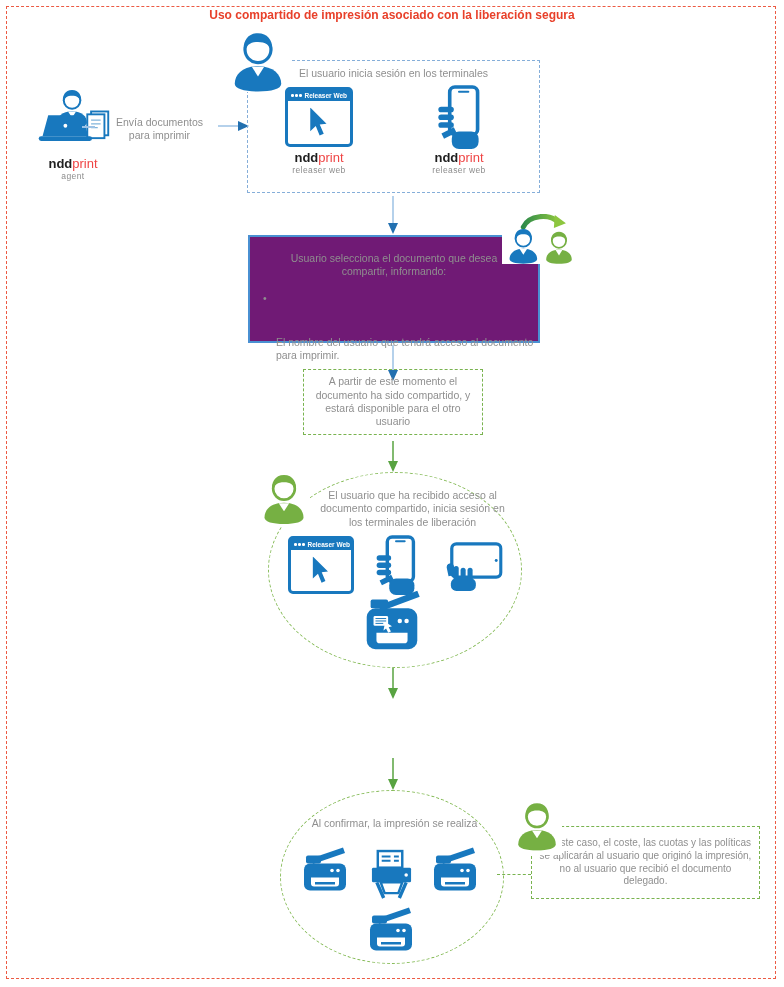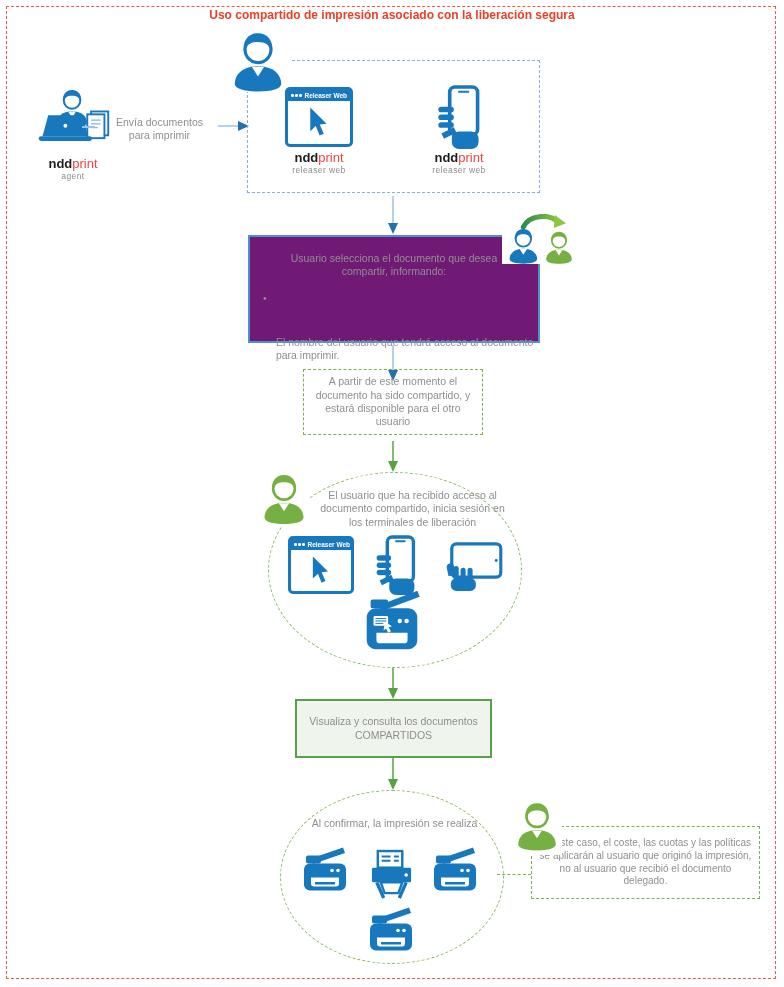--- a/index.html
+++ b/index.html
@@ -144,20 +144,21 @@
     <div class="brand-sub">agent</div>
   </div>
   <div class="abs connector-dash"></div>
   <div class="abs gtxt" style="left:112px;top:116px;width:95px">Envía documentos para imprimir</div>
   <svg class="abs" style="left:218px;top:120px" width="31" height="12">
     <line x1="0" y1="6" x2="21" y2="6" stroke="#9cc2e5" stroke-width="1.5"></line>
     <polygon points="20,1 20,11 31,6" fill="#2270b0"></polygon>
   </svg>
 
   <div class="abs login-box"></div>
+  <div class="abs gtxt login-label">El usuario inicia sesión en los terminales</div>
   <span class="abs mask" style="left:226px;top:28px;width:64px;height:64px">
     <svg style="color:#1878be" width="64" height="64" viewBox="0 0 60 62">
         <use href="#sym-person"></use>
       </svg>
   </span>
 
   <div class="abs browser" style="left:285px;top:87px;width:68px;height:60px">
     <div class="b-bar">
       <span class="b-dots">
           <i></i>
@@ -248,24 +249,20 @@
     </svg>
   <svg class="abs" style="left:357px;top:585px;color:#1878be" width="70" height="70" viewBox="0 0 72 70">
       <use href="#sym-mfp-big"></use>
     </svg>
 
   <svg class="abs" style="left:387px;top:668px" width="12" height="31">
     <line x1="6" y1="0" x2="6" y2="21" stroke="#58a341" stroke-width="1.5"></line>
     <polygon points="1,20 11,20 6,31" fill="#58a341"></polygon>
   </svg>
 
-  <div class="abs view-box">
-    <div class="gtxt">Visualiza y consulta los documentos</div>
-    <div class="gtxt">COMPARTIDOS</div>
-  </div>
 
   <svg class="abs" style="left:387px;top:758px" width="12" height="32">
     <line x1="6" y1="0" x2="6" y2="22" stroke="#58a341" stroke-width="1.5"></line>
     <polygon points="1,21 11,21 6,32" fill="#58a341"></polygon>
   </svg>
 
   <div class="abs ellipse2"></div>
   <div class="abs gtxt" style="left:302px;top:817px;width:185px">Al confirmar, la impresión se realiza</div>
   <svg class="abs" style="left:301px;top:846px;color:#1878be" width="48" height="47" viewBox="0 0 48 46">
       <use href="#sym-mfp-small"></use>

